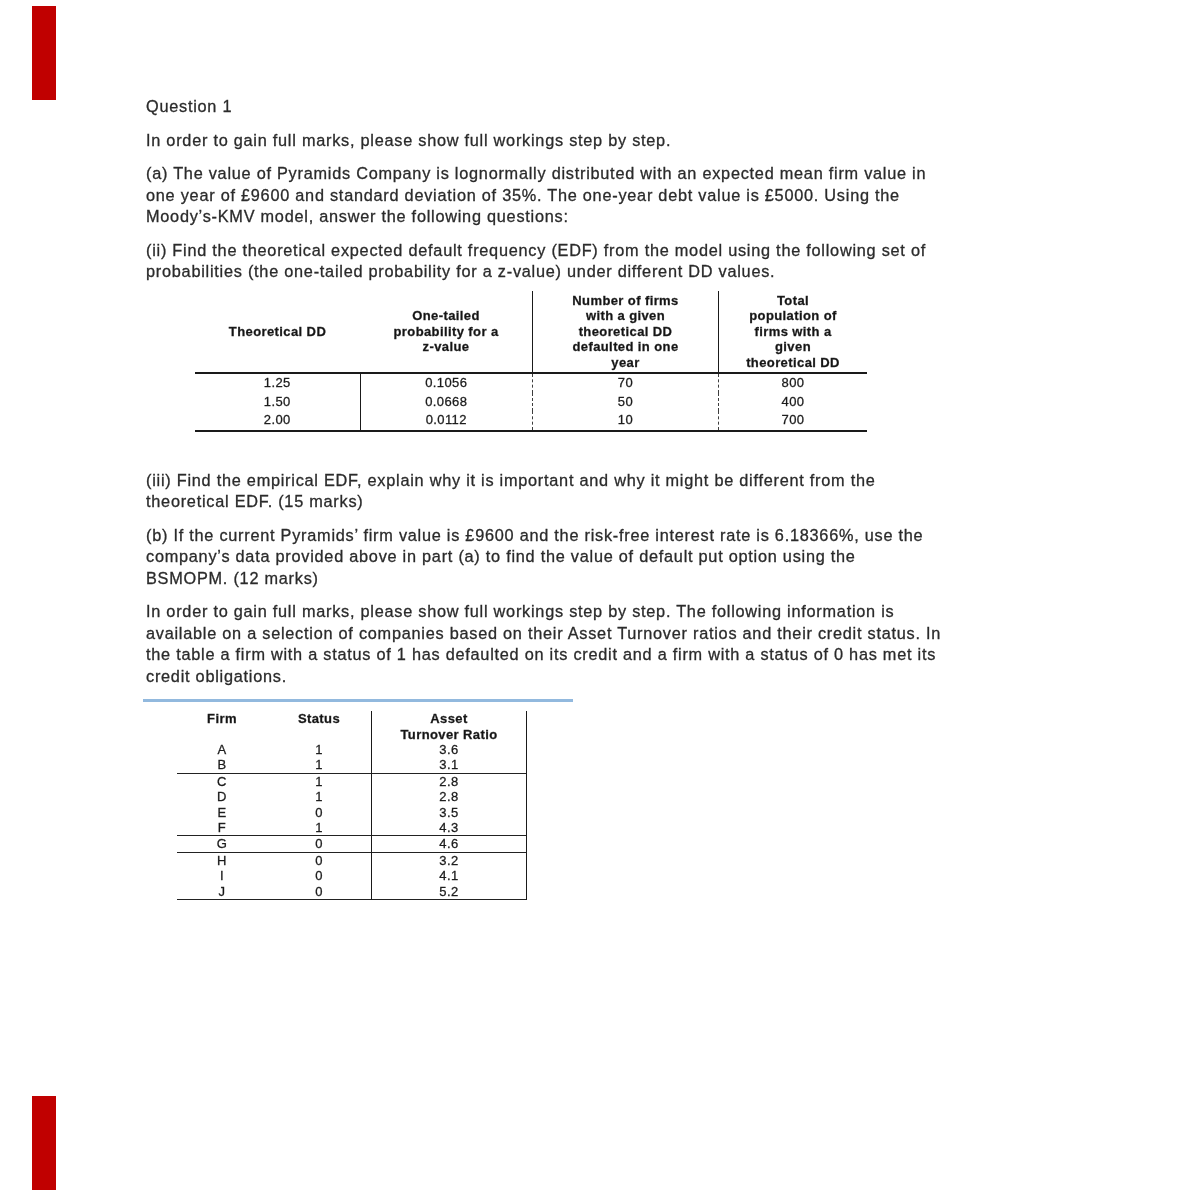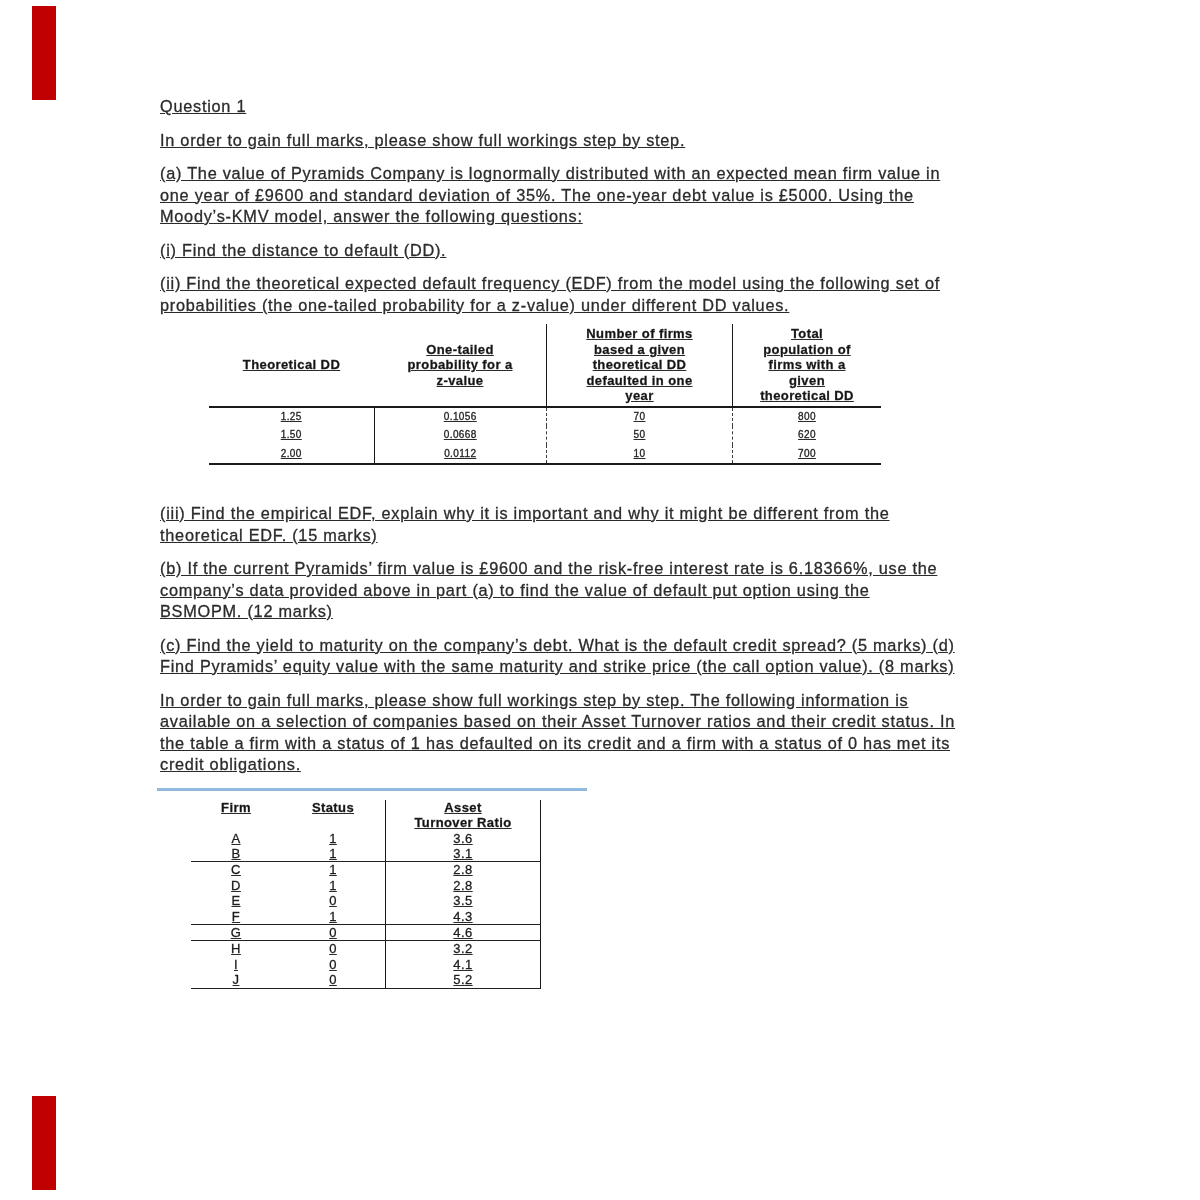--- a/index.html
+++ b/index.html
@@ -14,23 +14,22 @@
   .red-bar {
     position: absolute;
     left: 32px; width: 24px;
     background: #c00000;
   }
   .red-bar.top { top: 6px; height: 94px; }
   .red-bar.bottom { top: 1096px; height: 94px; }
 
   .doc {
     position: absolute;
-    left: 160px; top: 96px;
+    left: 146px; top: 96px;
     width: 908px;
-    text-decoration: underline;
     -webkit-text-stroke: 0.3px #2b2b2b;
   }
   .doc p {
     margin: 0 0 12px 0;
     font-size: 16.3px;
     line-height: 21.5px;
     letter-spacing: 0.75px;
     white-space: pre-line;
   }
   .doc p.q-title { margin-bottom: 12px; }
@@ -47,21 +46,21 @@
     text-align: center; vertical-align: middle;
     white-space: pre-line; padding: 2px 4px;
   }
   .t1 th:nth-child(1) { width: 157px; }
   .t1 th:nth-child(2) { width: 164px; }
   .t1 th:nth-child(3) { width: 177px; }
   .t1 th:nth-child(4) { width: 140px; }
   .t1 thead tr { border-bottom: 2.2px solid #1a1a1a; }
   .t1 th:nth-child(3), .t1 th:nth-child(4) { border-left: 1.6px solid #1a1a1a; }
   .t1 td {
-    font-size: 10px; text-align: center;
+    font-size: 13px; text-align: center;
     height: 18.5px; line-height: 18.5px; padding: 0;
     letter-spacing: 0.4px;
   }
   .t1 tbody td:nth-child(2) { border-left: 1.6px solid #1a1a1a; }
   .t1 tbody td:nth-child(3), .t1 tbody td:nth-child(4) { border-left: 1.6px dashed #3d3d3d; }
   .t1 tbody tr:last-child { border-bottom: 2.2px solid #1a1a1a; }
 
   
   .blue-divider {
     width: 430px; height: 3px;
@@ -100,33 +99,32 @@
 <div class="red-bar top"></div>
 <div class="red-bar bottom"></div>
 
 <div class="doc">
 
   <p class="q-title">Question 1</p>
   <p>In order to gain full marks, please show full workings step by step.</p>
   <p>(a) The value of Pyramids Company is lognormally distributed with an expected mean firm value in
 one year of £9600 and standard deviation of 35%. The one-year debt value is £5000. Using the
 Moody’s-KMV model, answer the following questions:</p>
-  <p>(i) Find the distance to default (DD).</p>
   <p class="tight">(ii) Find the theoretical expected default frequency (EDF) from the model using the following set of
 probabilities (the one-tailed probability for a z-value) under different DD values.</p>
 
   <table class="t1">
     <thead>
       <tr>
           <th>Theoretical DD</th>
           <th>One-tailed
 probability for a
 z-value</th>
           <th>Number of firms
-based a given
+with a given
 theoretical DD
 defaulted in one
 year</th>
           <th>Total
 population of
 firms with a
 given
 theoretical DD</th>
         </tr>
     </thead>
@@ -134,38 +132,36 @@
         <tr>
           <td>1.25</td>
           <td>0.1056</td>
           <td>70</td>
           <td>800</td>
         </tr>
         <tr>
           <td>1.50</td>
           <td>0.0668</td>
           <td>50</td>
-          <td>620</td>
+          <td>400</td>
         </tr>
         <tr>
           <td>2.00</td>
           <td>0.0112</td>
           <td>10</td>
           <td>700</td>
         </tr>
       </tbody>
   </table>
 
   <p class="after-table">(iii) Find the empirical EDF, explain why it is important and why it might be different from the
 theoretical EDF. (15 marks)</p>
   <p>(b) If the current Pyramids’ firm value is £9600 and the risk-free interest rate is 6.18366%, use the
 company’s data provided above in part (a) to find the value of default put option using the
 BSMOPM. (12 marks)</p>
-  <p>(c) Find the yield to maturity on the company’s debt. What is the default credit spread? (5 marks) (d)
-Find Pyramids’ equity value with the same maturity and strike price (the call option value). (8 marks)</p>
 
   <p>In order to gain full marks, please show full workings step by step. The following information is
 available on a selection of companies based on their Asset Turnover ratios and their credit status. In
 the table a firm with a status of 1 has defaulted on its credit and a firm with a status of 0 has met its
 credit obligations.</p>
 
   <div class="blue-divider"></div>
 
   <table class="t2">
     <thead>

